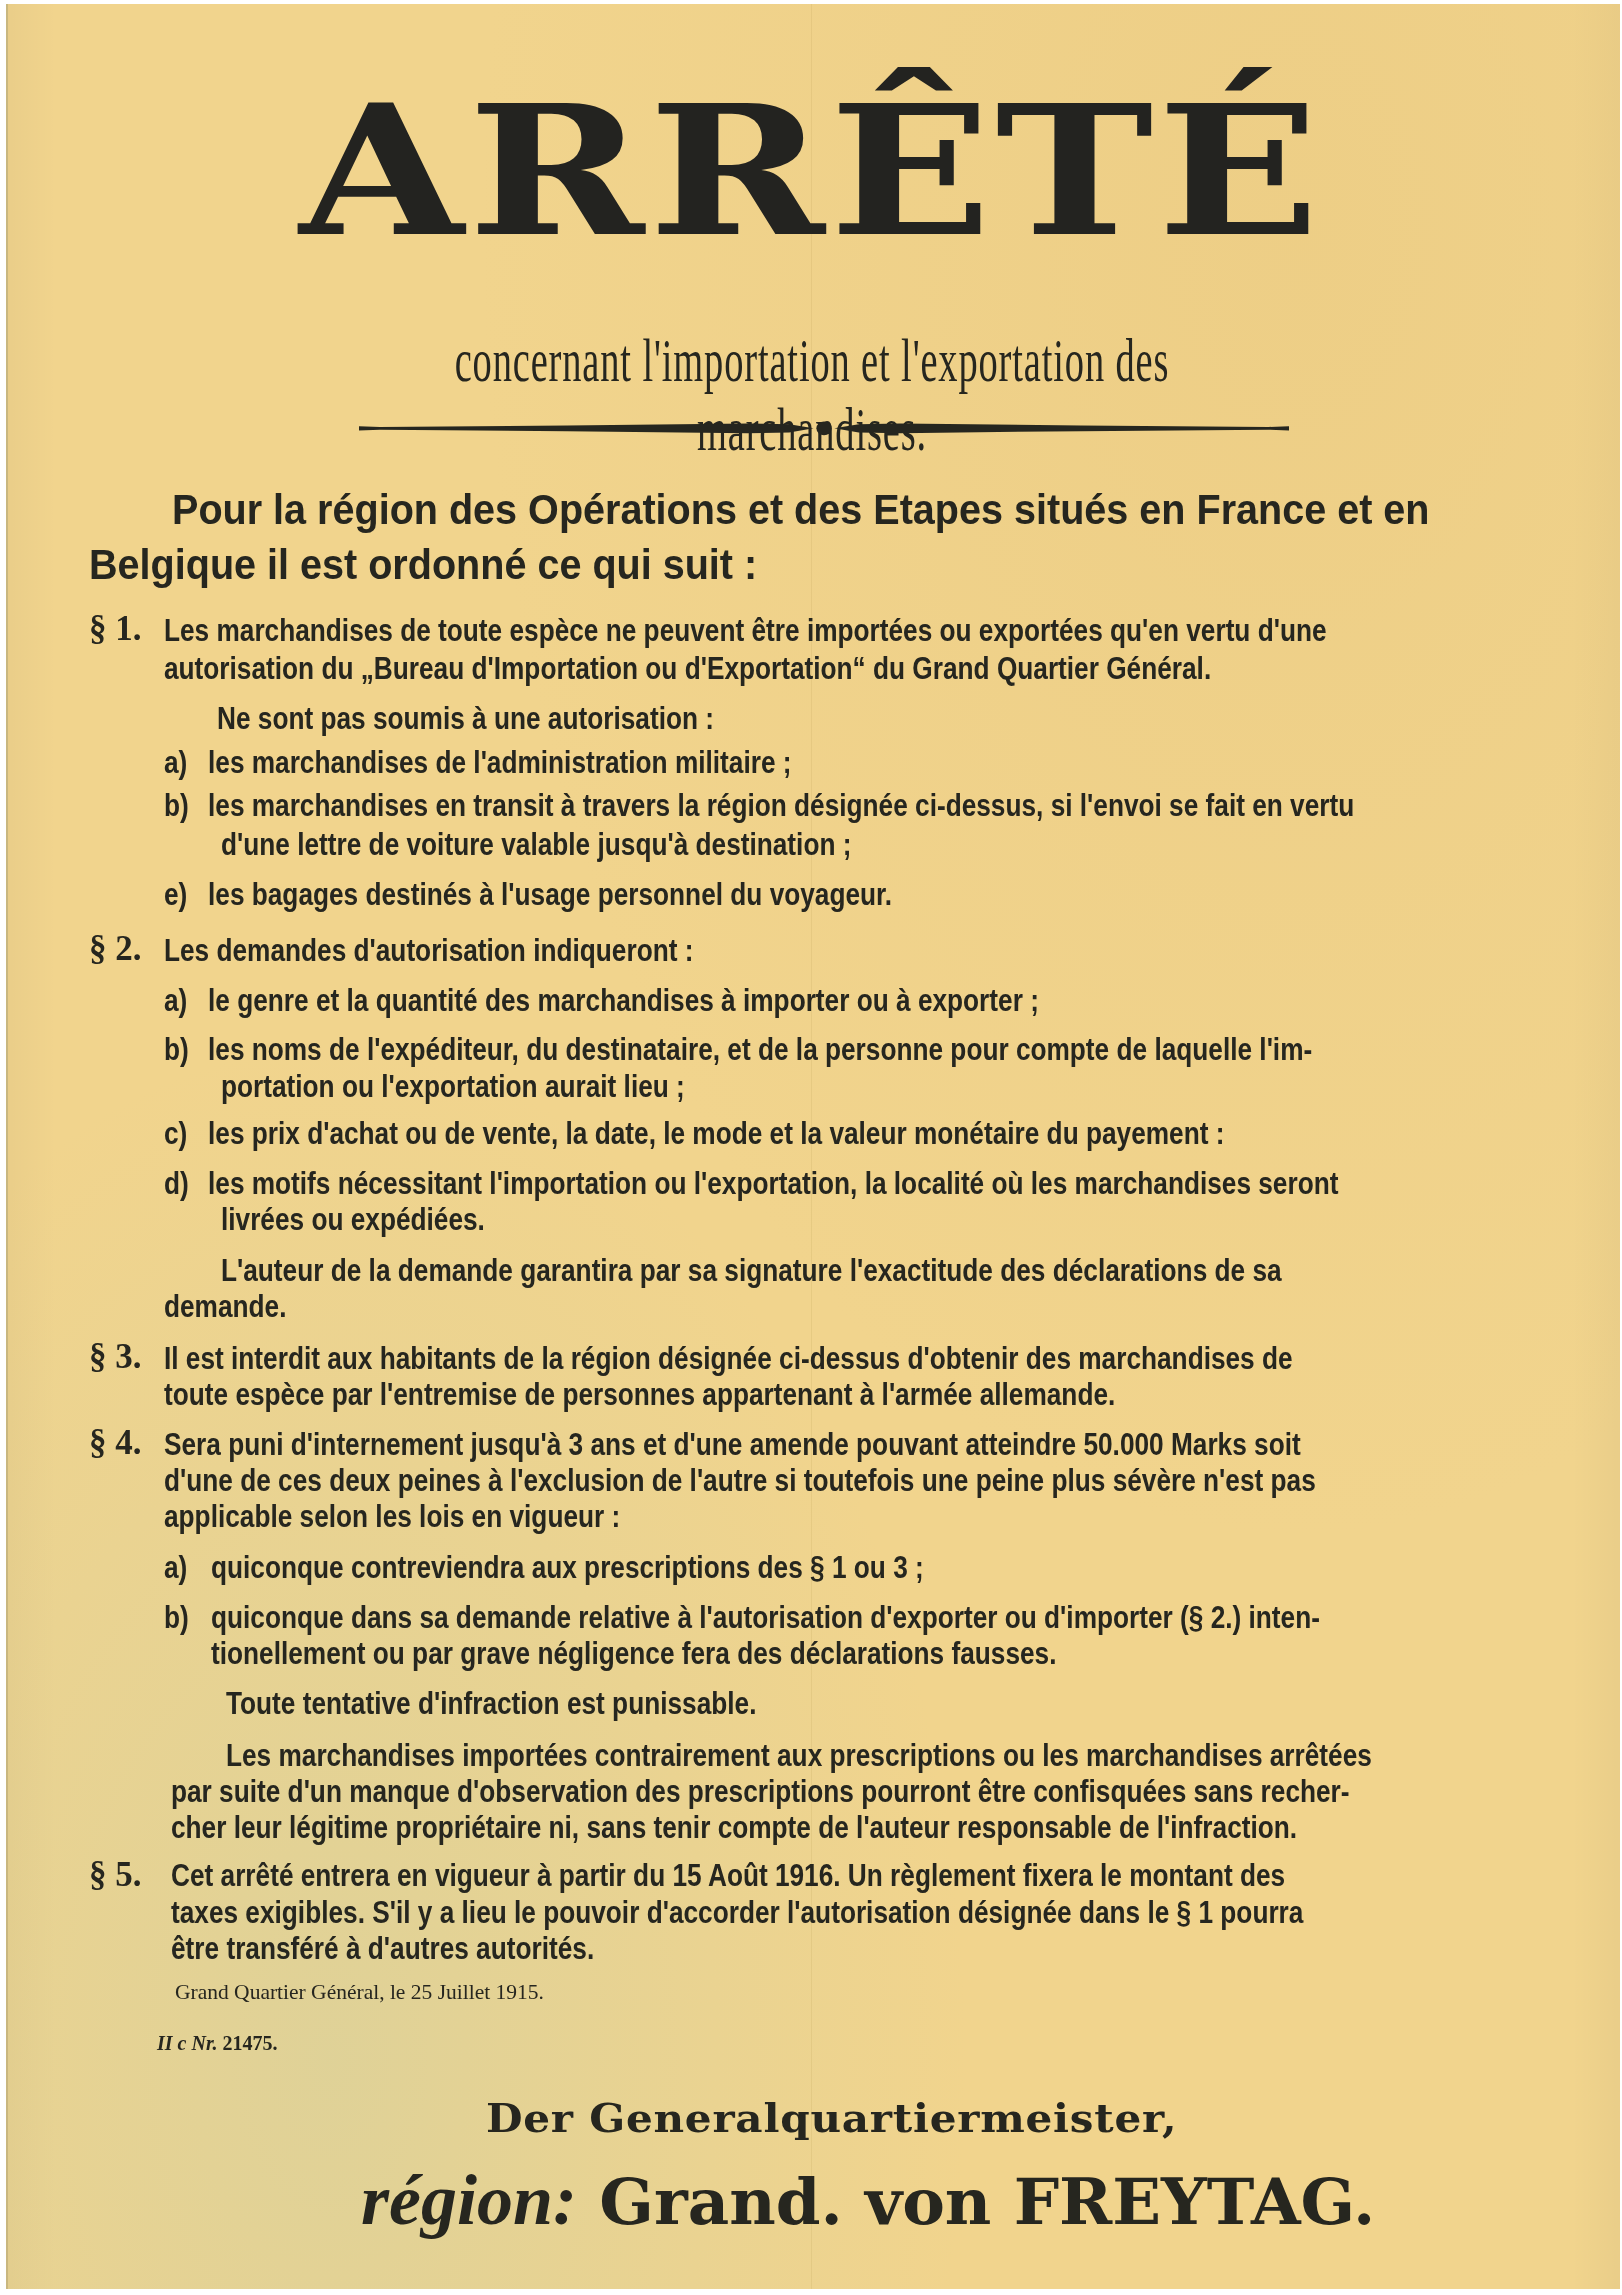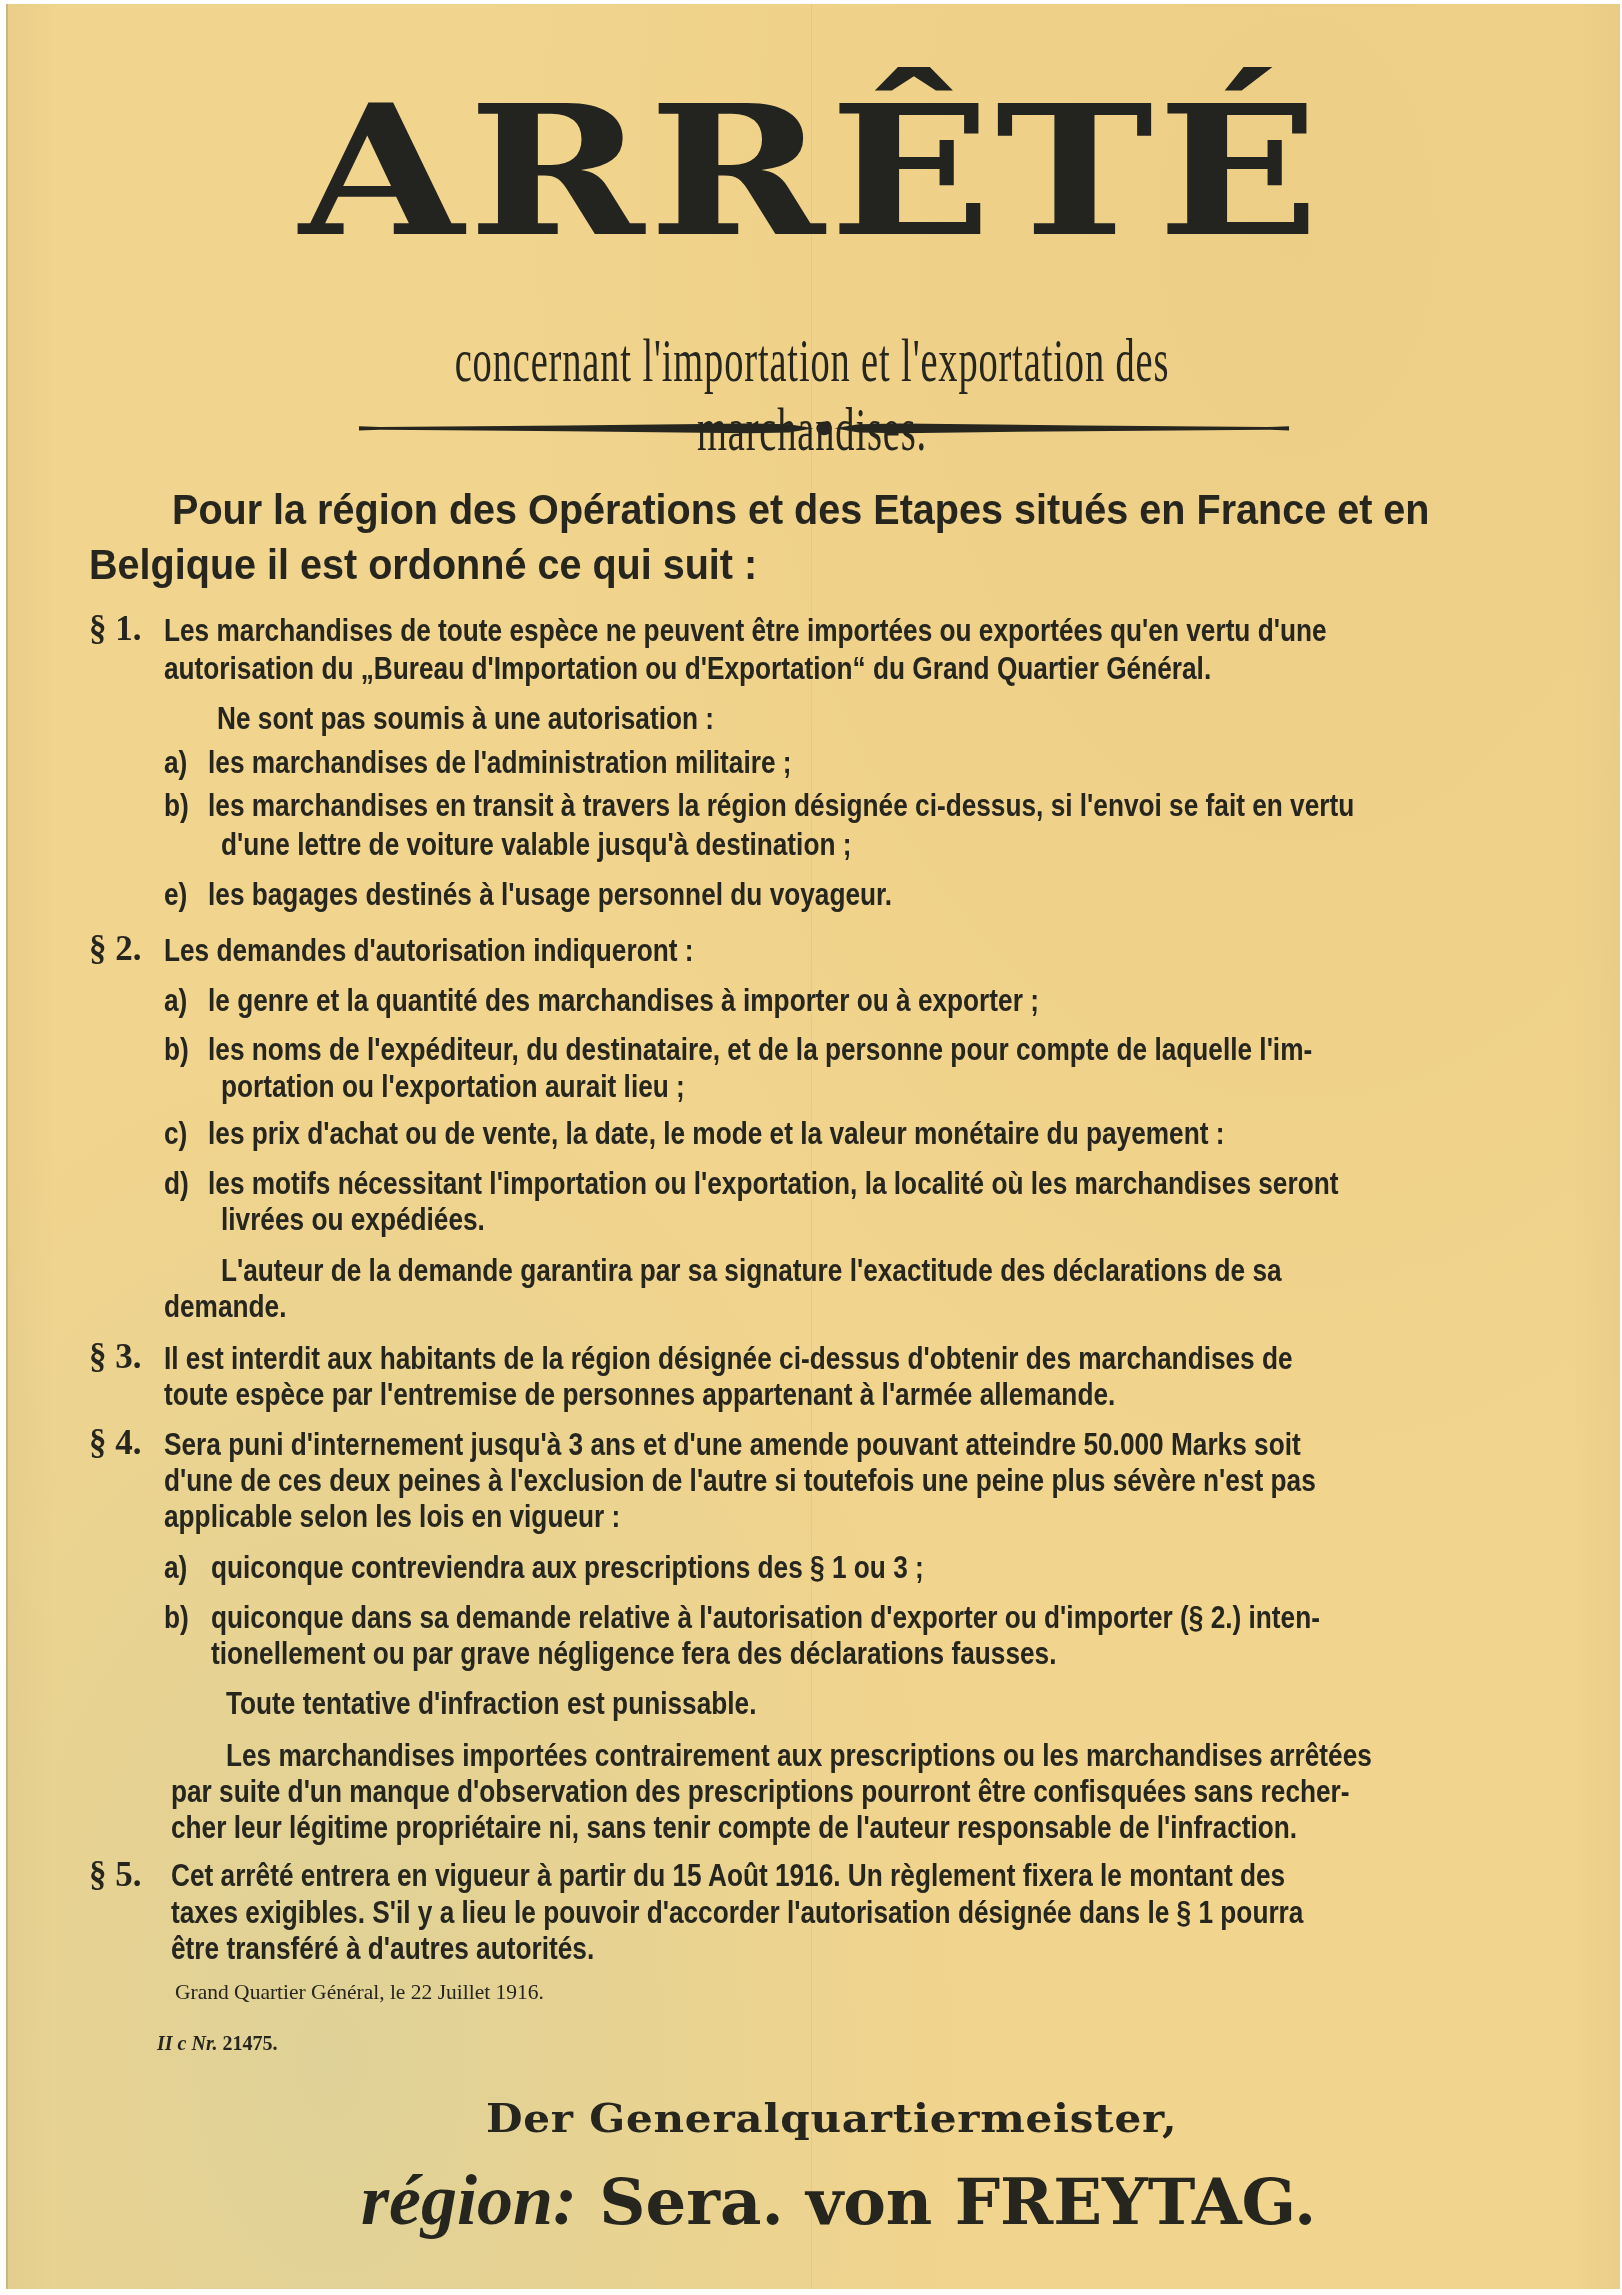--- a/index.html
+++ b/index.html
@@ -99,25 +99,25 @@
 <div class="t body" style="left:226px; top:1685px;">Toute tentative d'infraction est punissable.</div>
 <div class="t body" style="left:226px; top:1737px;">Les marchandises importées contrairement aux prescriptions ou les marchandises arrêtées</div>
 <div class="t body" style="left:171px; top:1773px;">par suite d'un manque d'observation des prescriptions pourront être confisquées sans recher-</div>
 <div class="t body" style="left:171px; top:1809px;">cher leur légitime propriétaire ni, sans tenir compte de l'auteur responsable de l'infraction.</div>
 
 <div class="t sect" style="left:89px; top:1855px;">§ 5.</div>
 <div class="t body" style="left:171px; top:1857px;">Cet arrêté entrera en vigueur à partir du 15 Août 1916. Un règlement fixera le montant des</div>
 <div class="t body" style="left:171px; top:1894px;">taxes exigibles. S'il y a lieu le pouvoir d'accorder l'autorisation désignée dans le § 1 pourra</div>
 <div class="t body" style="left:171px; top:1930px;">être transféré à d'autres autorités.</div>
 
-<div class="t small" style="left:175px; top:1980px;">Grand Quartier Général, le 22 Juillet 1916.</div>
+<div class="t small" style="left:175px; top:1980px;">Grand Quartier Général, le 25 Juillet 1915.</div>
 
 <div class="t ref" style="left:157px; top:2032px;">
   <i>II c Nr.</i>
   <span>21475.</span>
 </div>
 
 <div class="t sig1" style="left:486px; top:2095px;">Der Generalquartiermeister,</div>
 <div class="t sig2" style="left:361px; top:2159px;">
   <span class="signe">région:</span>
-  <span>Sera. von FREYTAG.</span>
+  <span>Grand. von FREYTAG.</span>
 </div>
 
 
 </body></html>

